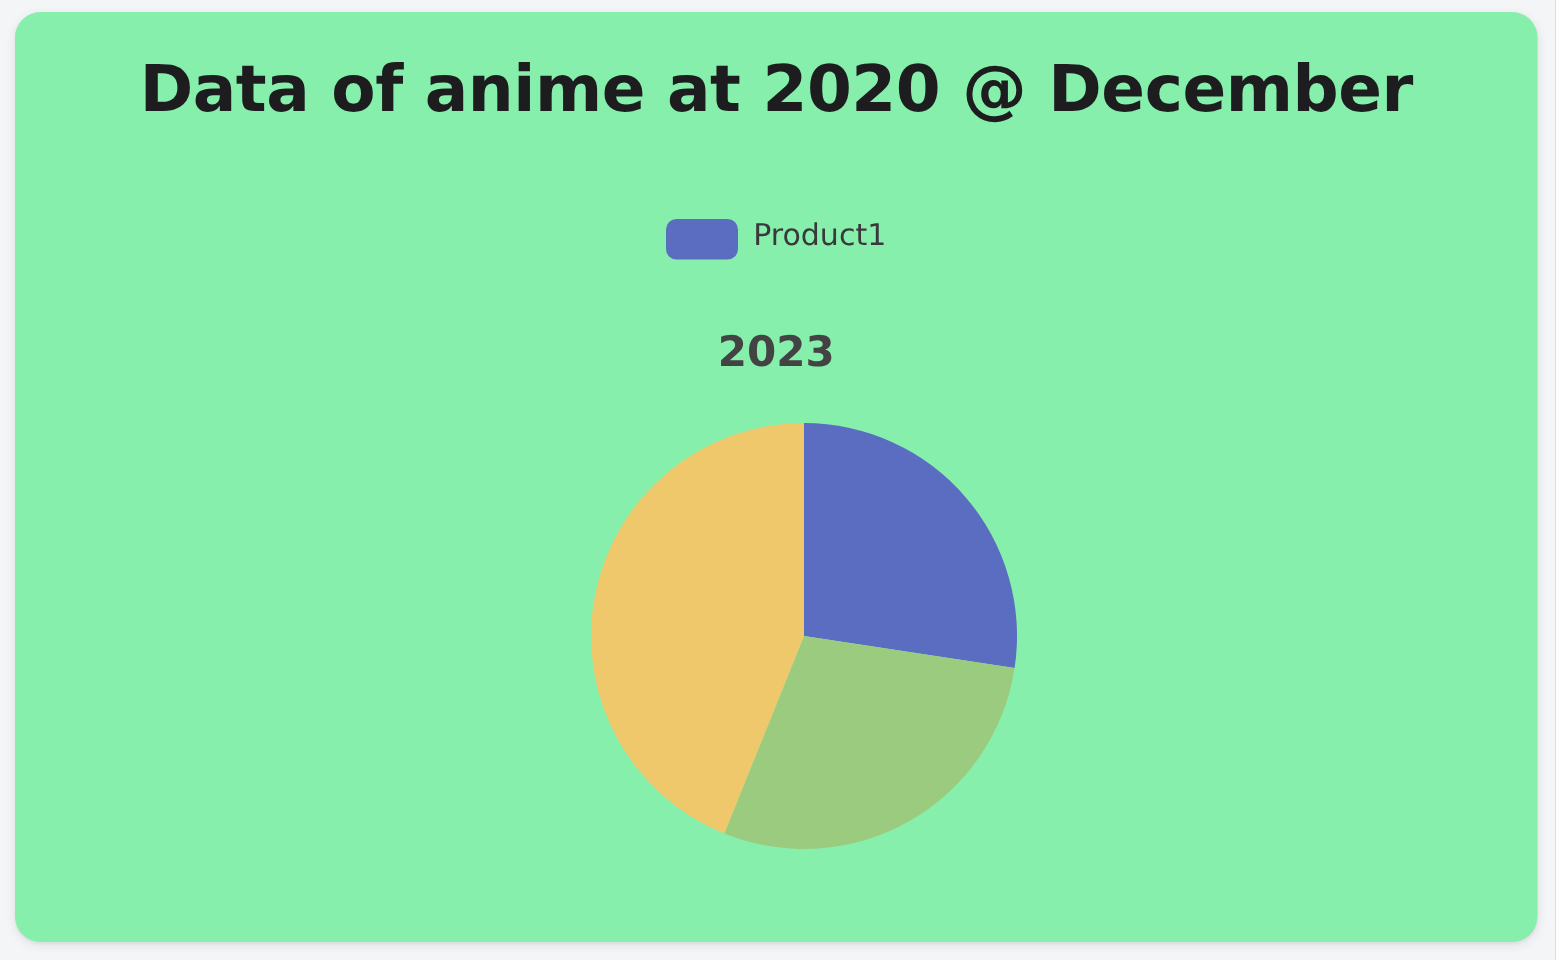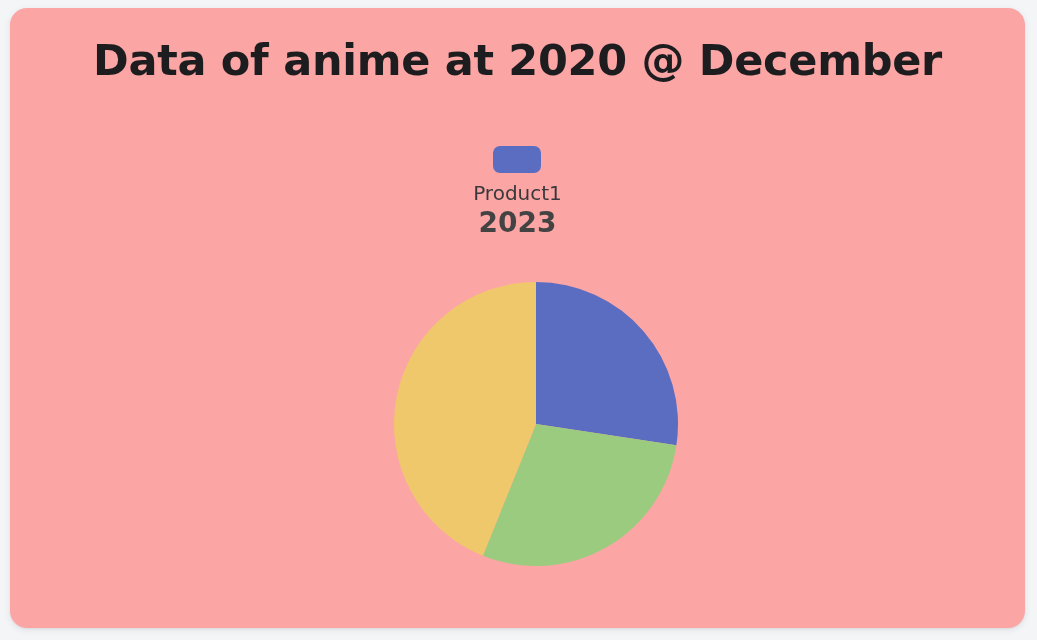--- a/index.html
+++ b/index.html
@@ -18,21 +18,21 @@
     width: 1037px;
     height: 640px;
     box-sizing: border-box;
   }
   .card {
     position: absolute;
     left: 10px;
     top: 8px;
     width: 1015px;
     height: 620px;
-    background: #fca5a5;
+    background: #86efac;
     border-radius: 17px;
     box-shadow: 0 2px 7px rgba(23, 30, 46, 0.09),
                 0 1px 2px rgba(23, 30, 46, 0.05);
     box-sizing: border-box;
     overflow: hidden;
   }
   .chart-title {
     position: absolute;
     left: 0;
     top: 28px;
@@ -52,42 +52,41 @@
     top: 138px;
     width: 100%;
     display: flex;
     flex-direction: row;
     justify-content: center;
     align-items: center;
     gap: 22px;
   }
   .legend-item {
     display: flex;
-    flex-direction: column;
-    align-items: center;
+    flex-direction: row;
     gap: 10px;
   }
   .legend-swatch {
     width: 48px;
     height: 27px;
     border-radius: 7px;
     flex: 0 0 auto;
   }
   .legend-label {
     font-size: 20px;
     font-weight: 400;
     color: #39393b;
     font-family: "DejaVu Sans", sans-serif;
     line-height: 1;
     white-space: nowrap;
   }
   .sub-title {
     position: absolute;
     left: 0;
-    top: 198px;
+    top: 210px;
     width: 100%;
     text-align: center;
     font-size: 28px;
     font-weight: 700;
     color: #434343;
     font-family: "DejaVu Sans", sans-serif;
     line-height: 1.2;
   }
   .pie-wrap {
     position: absolute;

